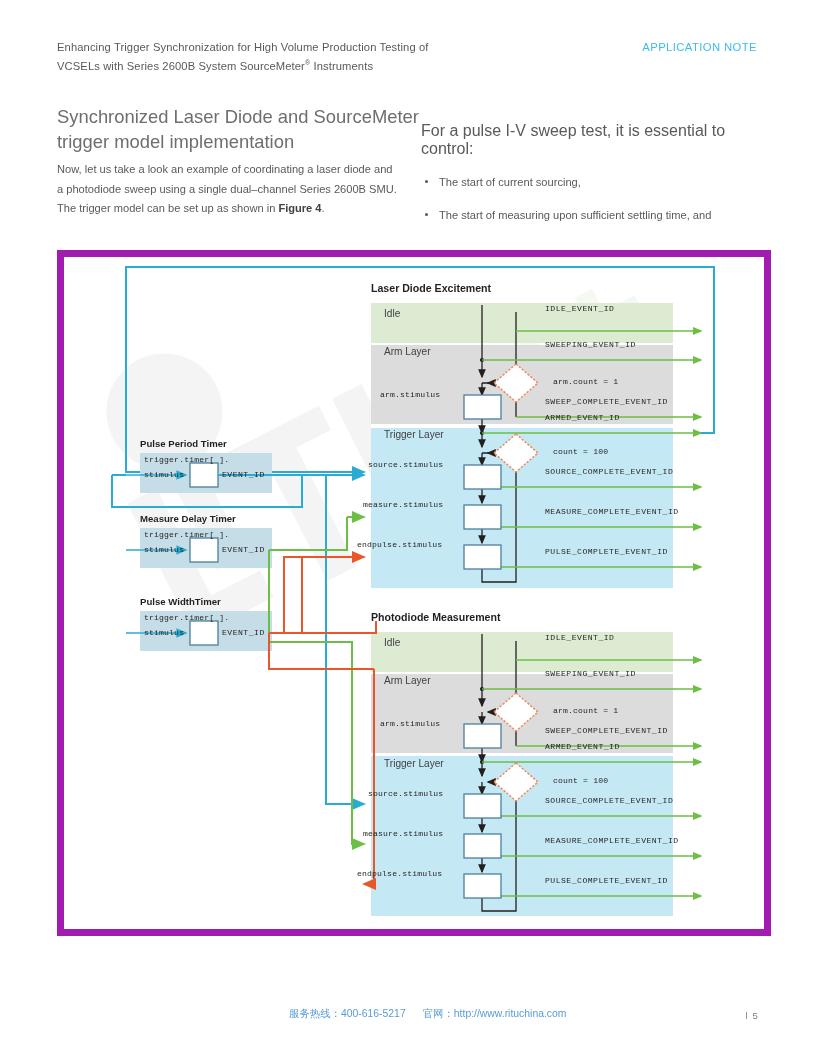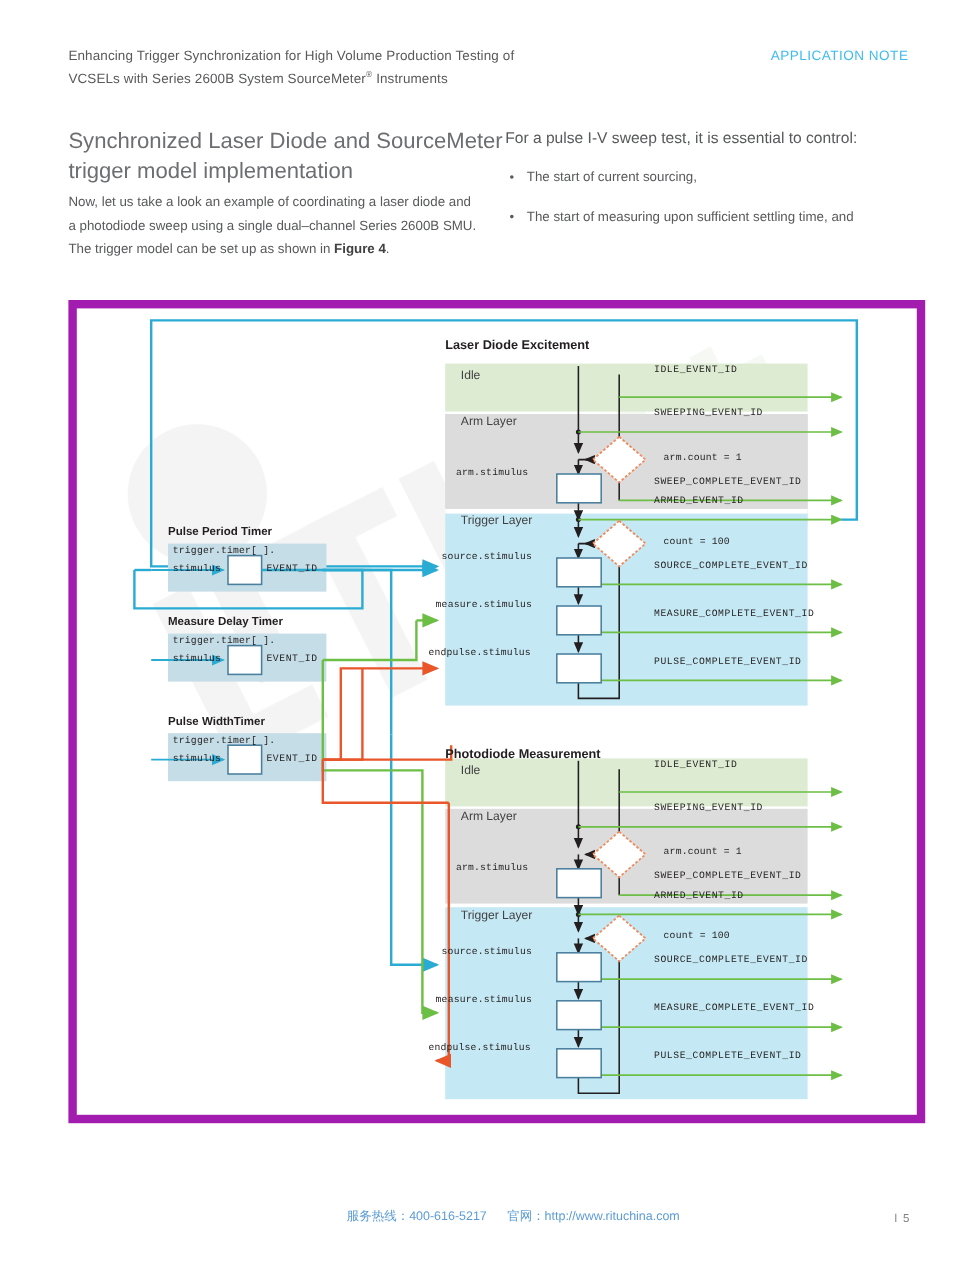--- a/index.html
+++ b/index.html
@@ -30,21 +30,21 @@
     position:absolute;left:57px;top:104px;width:372px;
     font-size:18.4px;line-height:25px;color:#6d6e71;font-weight:400;
   }
   .lead{
     position:absolute;left:57px;top:160px;width:340px;
     font-size:11.1px;line-height:19.6px;color:#58595b;
   }
   .lead b{font-weight:bold;color:#414042;text-align:center;}
 
   .rcol{position:absolute;left:421px;top:106px;width:345px;}
-  .rcol-intro{font-size:13px;line-height:18px;color:#58595b;}
+  .rcol-intro{font-size:16px;line-height:18px;color:#58595b;margin-top:16px;}
   .rcol ul{margin:16px 0 0 0;padding:0;list-style:none;}
   .rcol li{
     position:relative;padding-left:18px;margin-bottom:16px;
     font-size:11.1px;line-height:17px;color:#58595b;margin-top:12px;
   }
   .rcol li:before{
     content:"";position:absolute;left:4px;top:6px;
     width:3.4px;height:3.4px;border-radius:50%;background:#58595b;
   }
 
@@ -321,21 +321,21 @@
     <div class="lbl layer-name" style="left:320px;top:172px;">Trigger Layer</div>
     <div class="lbl mono-evt" style="left:481px;top:156px;">ARMED_EVENT_ID</div>
     <div class="lbl mono" style="left:489px;top:190px;">count = 100</div>
     <div class="lbl mono" style="left:304px;top:203px;">source.stimulus</div>
     <div class="lbl mono-evt" style="left:481px;top:210px;">SOURCE_COMPLETE_EVENT_ID</div>
     <div class="lbl mono" style="left:299px;top:243px;">measure.stimulus</div>
     <div class="lbl mono-evt" style="left:481px;top:250px;">MEASURE_COMPLETE_EVENT_ID</div>
     <div class="lbl mono" style="left:293px;top:283px;">endpulse.stimulus</div>
     <div class="lbl mono-evt" style="left:481px;top:290px;">PULSE_COMPLETE_EVENT_ID</div>
 
-    <div class="lbl blk-title" style="left:307px;top:366px;">Photodiode Measurement</div>
+    <div class="lbl blk-title" style="left:307px;top:354px;">Photodiode Measurement</div>
 
     <div class="lbl layer-name" style="left:320px;top:380px;">Idle</div>
     <div class="lbl mono-evt" style="left:481px;top:376px;">IDLE_EVENT_ID</div>
 
     <div class="lbl layer-name" style="left:320px;top:418px;">Arm Layer</div>
     <div class="lbl mono-evt" style="left:481px;top:412px;">SWEEPING_EVENT_ID</div>
     <div class="lbl mono" style="left:489px;top:449px;">arm.count = 1</div>
     <div class="lbl mono" style="left:316px;top:462px;">arm.stimulus</div>
     <div class="lbl mono-evt" style="left:481px;top:469px;">SWEEP_COMPLETE_EVENT_ID</div>
 

